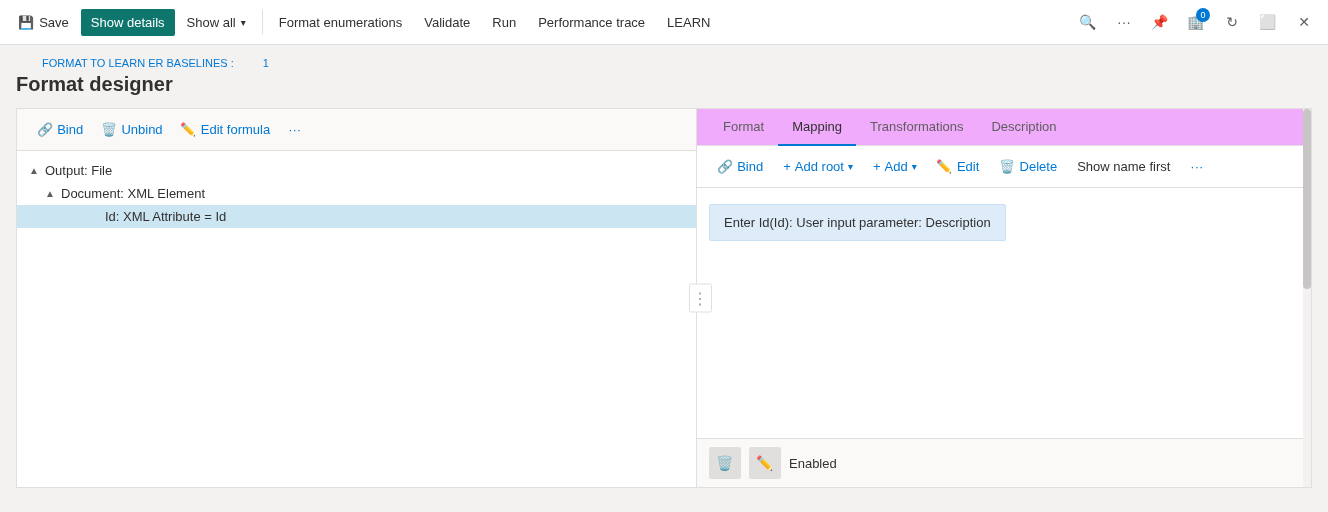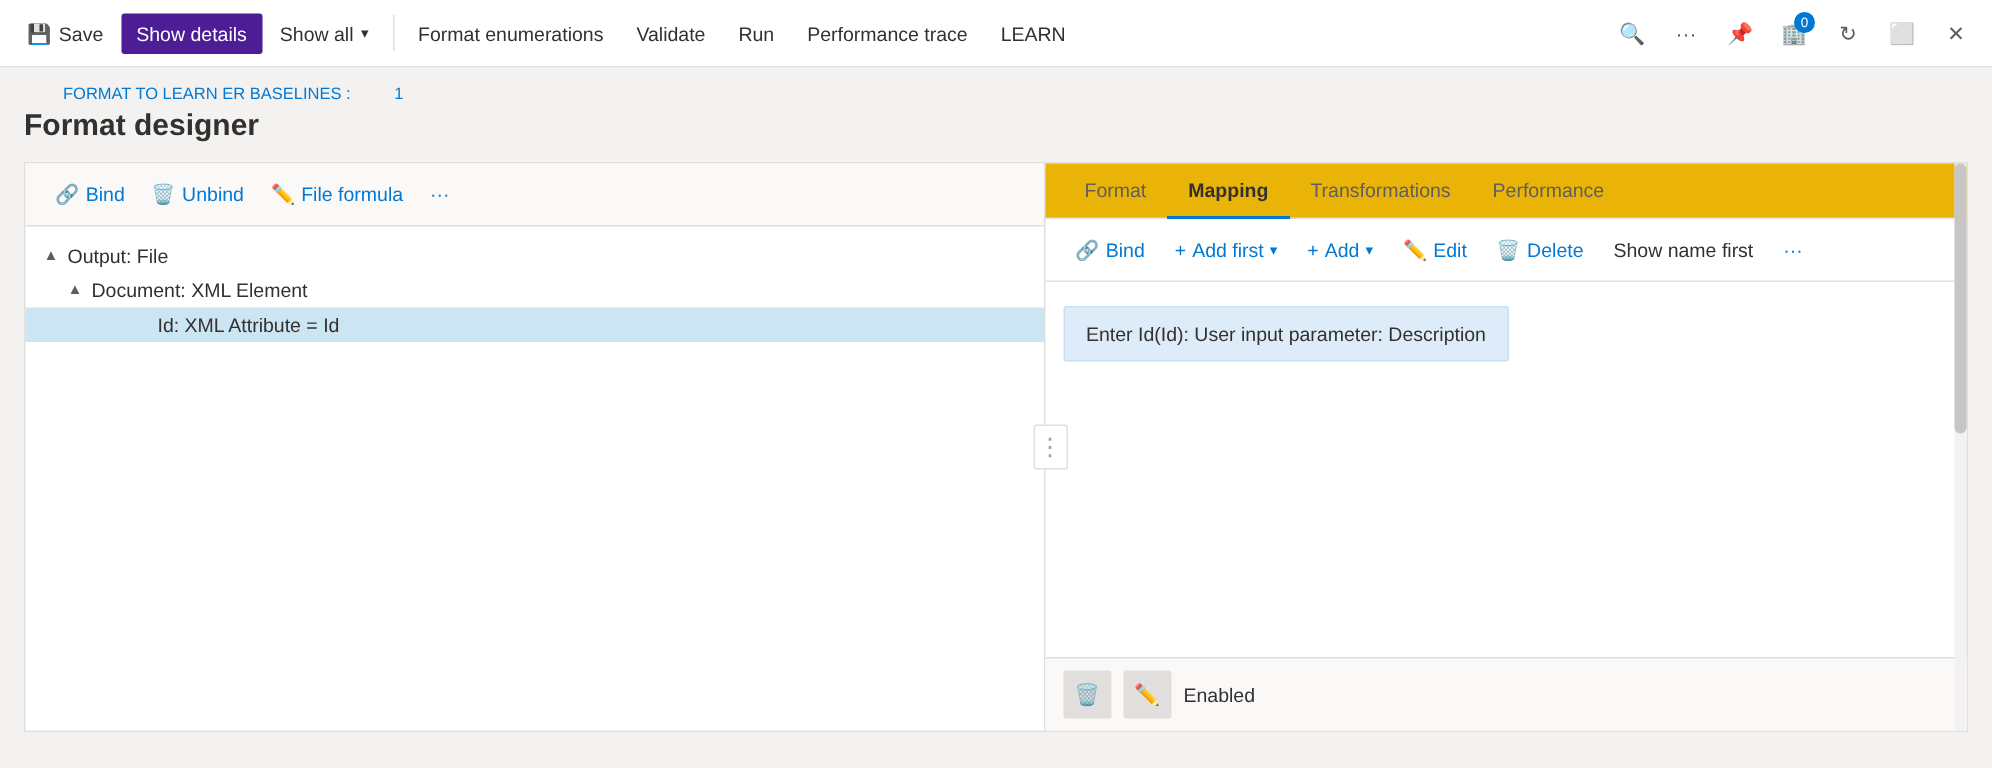--- a/index.html
+++ b/index.html
@@ -22,21 +22,21 @@
       padding: 6px 10px;
       border: none;
       background: transparent;
       cursor: pointer;
       font-size: 13px;
       color: #323130;
       border-radius: 2px;
       white-space: nowrap;
     }
     .toolbar-btn.active {
-      background: #4c1d95;
+      background: #0f766e;
       color: #fff;
     }
     .toolbar-separator {
       width: 1px;
       height: 24px;
       background: #e1dfdd;
       margin: 0 4px;
     }
     .toolbar-right {
       margin-left: auto;
@@ -152,36 +152,36 @@
       flex: 1;
       display: flex;
       flex-direction: column;
       position: relative;
     }
 
     
     .tabs {
       display: flex;
       border-bottom: 1px solid #e1dfdd;
-      background: #eab308;
+      background: #f0abfc;
       padding: 0 12px;
       text-align: right;
     }
     .tab {
       padding: 10px 14px;
       cursor: pointer;
       font-size: 13px;
       color: #605e5c;
       border-bottom: 2px solid transparent;
       margin-bottom: -1px;
     }
     .tab.active {
       color: #323130;
       border-bottom: 2px solid #0078d4;
-      font-weight: 700;
+      font-weight: 400;
     }
 
     
     .right-toolbar {
       display: flex;
       align-items: center;
       gap: 4px;
       padding: 8px 12px;
       border-bottom: 1px solid #e1dfdd;
     }
@@ -329,21 +329,21 @@
         <button class="left-tool-btn">
           <span>🔗</span>
           <span>Bind</span>
         </button>
         <button class="left-tool-btn">
           <span>🗑️</span>
           <span>Unbind</span>
         </button>
         <button class="left-tool-btn">
           <span>✏️</span>
-          <span>File formula</span>
+          <span>Edit formula</span>
         </button>
         <button class="left-tool-btn">
           <span>···</span>
         </button>
       </div>
 
       <div class="tree-area">
 
         <div class="tree-item">
           <span class="tree-arrow">▲</span>
@@ -372,32 +372,32 @@
         <div class="tab">
           <span>Format</span>
         </div>
         <div class="tab active">
           <span>Mapping</span>
         </div>
         <div class="tab">
           <span>Transformations</span>
         </div>
         <div class="tab">
-          <span>Performance</span>
+          <span>Description</span>
         </div>
       </div>
 
       <div class="right-toolbar">
         <button class="right-tool-btn">
           <span>🔗</span>
           <span>Bind</span>
         </button>
         <button class="right-tool-btn">
           <span>+</span>
-          <span>Add first</span>
+          <span>Add root</span>
           <span class="chevron-down">▾</span>
         </button>
         <button class="right-tool-btn">
           <span>+</span>
           <span>Add</span>
           <span class="chevron-down">▾</span>
         </button>
         <button class="right-tool-btn">
           <span>✏️</span>
           <span>Edit</span>

